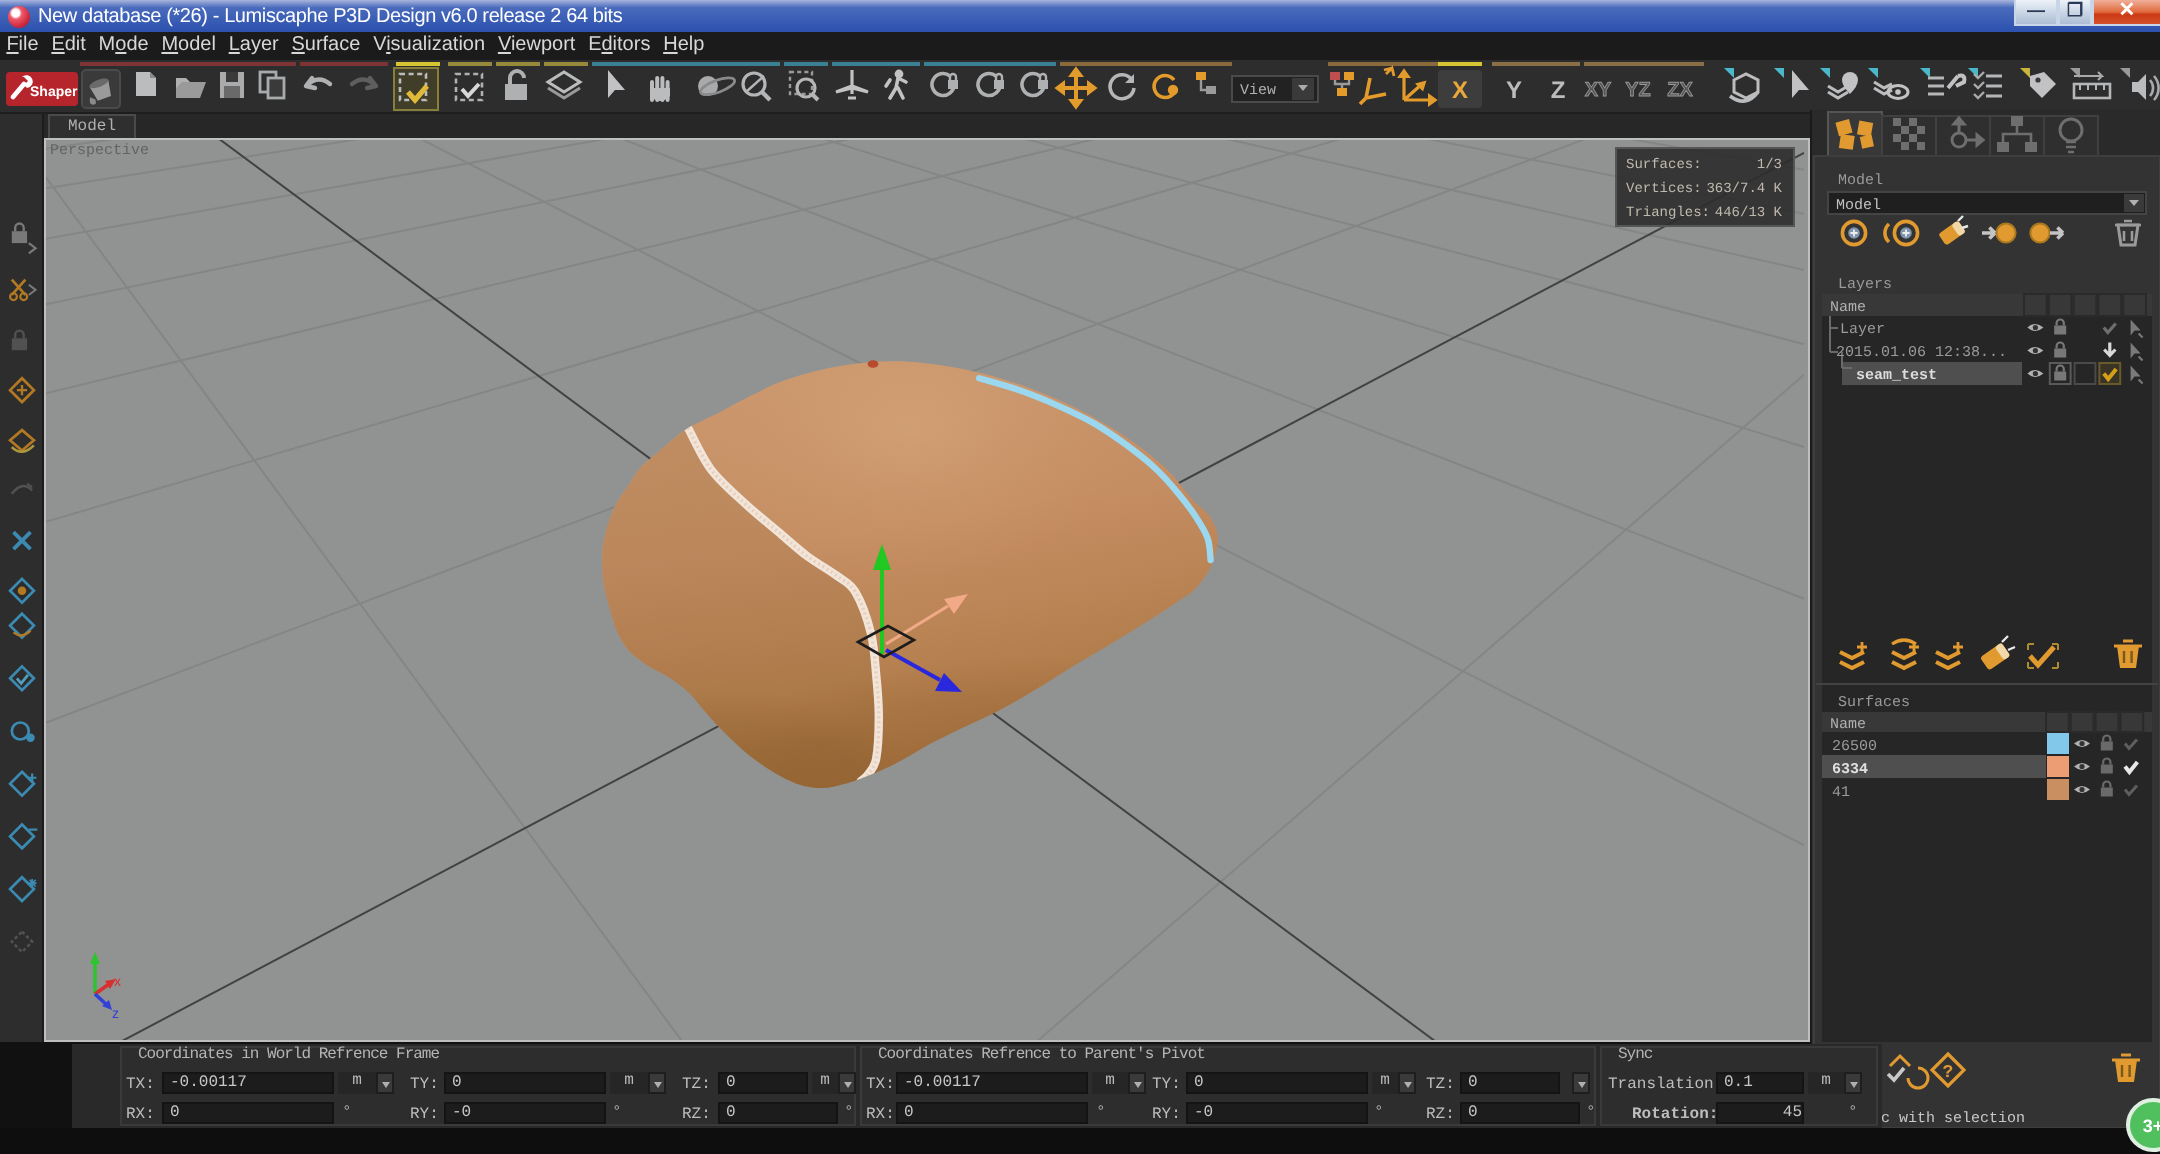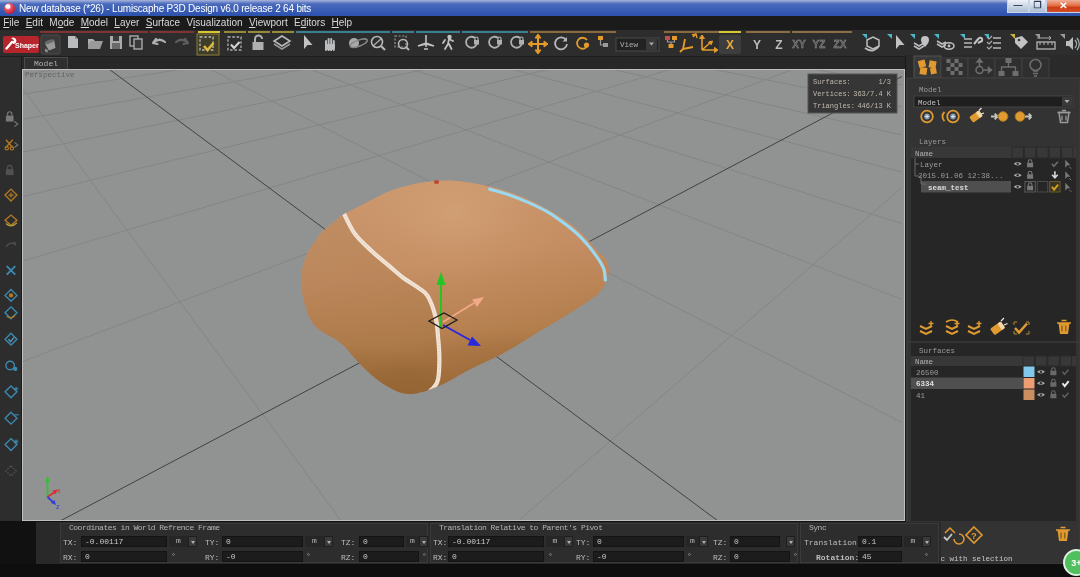--- a/index.html
+++ b/index.html
@@ -586,21 +586,21 @@
       </g>
       <rect x="7.5" y="498.5" width="8" height="8" fill="#262626" stroke="#808080" stroke-width="1"></rect>
       <path d="M9 502.5 l2 2.5 l3.5 -5" stroke="#e0e0e0" stroke-width="1.3" fill="none"></path>
       <text x="21" y="506" font-size="7.5" fill="#c8c8c8" font-family="Liberation Mono, monospace">Sync with selection</text>
     </svg></div>
 <div id="bottombar">
     <div class="gbox" style="left:24px;width:368px;"></div>
     <div class="gbox" style="left:394px;width:368px;"></div>
     <div class="gbox" style="left:764px;width:139px;"></div>
     <div class="ghead" style="left:33px;">Coordinates in World Refrence Frame</div>
-    <div class="ghead" style="left:403px;">Translation Relative to Parent's Pivot</div>
+    <div class="ghead" style="left:403px;">Coordinates Refrence to Parent's Pivot</div>
     <div class="ghead" style="left:773px;">Sync</div>
     <div class="fld" style="left:27px;top:16px;">TX:</div>
     <div class="inp" style="left:45px;top:14px;width:86px;">-0.00117</div>
     <div class="unit" style="left:133px;top:14px;width:19px;">m</div>
     <div class="darr" style="left:152px;top:14px;"></div>
     <div class="fld" style="left:169px;top:16px;">TY:</div>
     <div class="inp" style="left:186px;top:14px;width:81px;">0</div>
     <div class="unit" style="left:269px;top:14px;width:19px;">m</div>
     <div class="darr" style="left:288px;top:14px;"></div>
     <div class="fld" style="left:305px;top:16px;">TZ:</div>
@@ -634,17 +634,17 @@
     <div class="inp" style="left:557px;top:28.5px;width:91px;">-0</div>
     <div class="deg" style="left:651px;top:29.5px;">°</div>
     <div class="fld" style="left:677px;top:30.5px;">RZ:</div>
     <div class="inp" style="left:694px;top:28.5px;width:60px;">0</div>
     <div class="deg" style="left:757px;top:29.5px;">°</div>
     <div class="fld" style="left:768px;top:16px;">Translation:</div>
     <div class="inp" style="left:822px;top:14px;width:44px;">0.1</div>
     <div class="unit" style="left:868px;top:14px;width:18px;">m</div>
     <div class="darr" style="left:886px;top:14px;"></div>
     <div class="fld" style="left:780px;top:30.5px;font-weight:bold;">Rotation:</div>
-    <div class="inp" style="left:822px;top:28.5px;width:44px;">45</div>
+    <div class="inp" style="left:822px;top:28.5px;width:44px;text-align:right;">45</div>
     <div class="deg" style="left:888px;top:29.5px;">°</div>
   </div>
 <div id="blackstrip"></div>
 <div style="position:absolute;left:1063px;top:549px;width:27px;height:27px;border-radius:50%;background:#50c05e;border:2px solid #dff0e2;z-index:30;color:#fff;font-size:9px;font-weight:bold;text-align:center;line-height:24px;">3+</div>
 
 </body></html>

